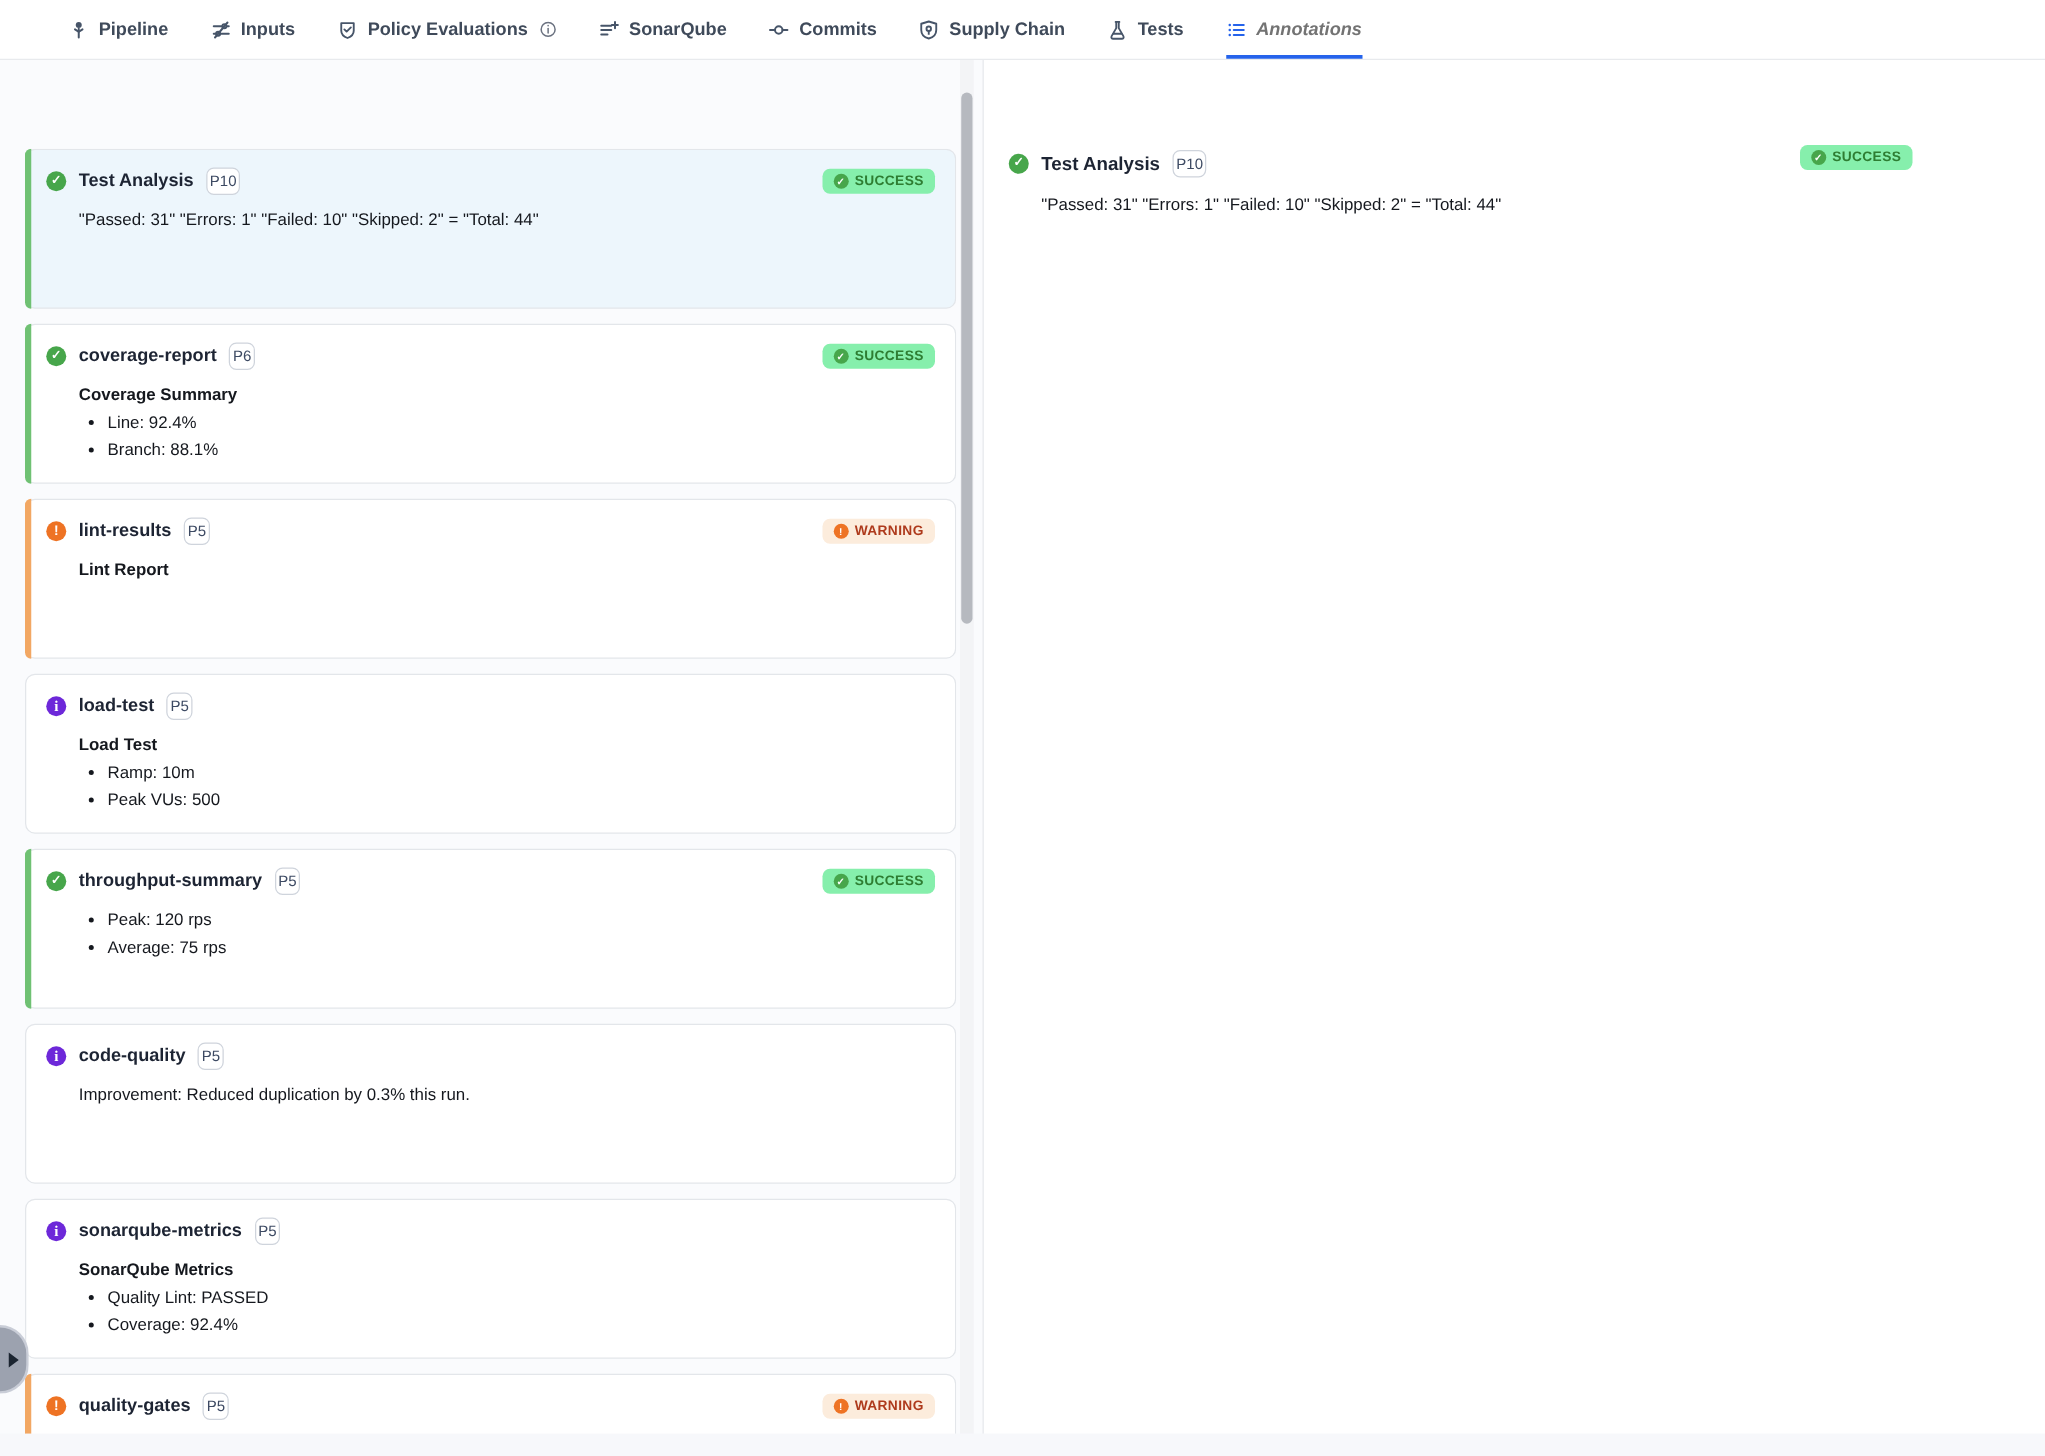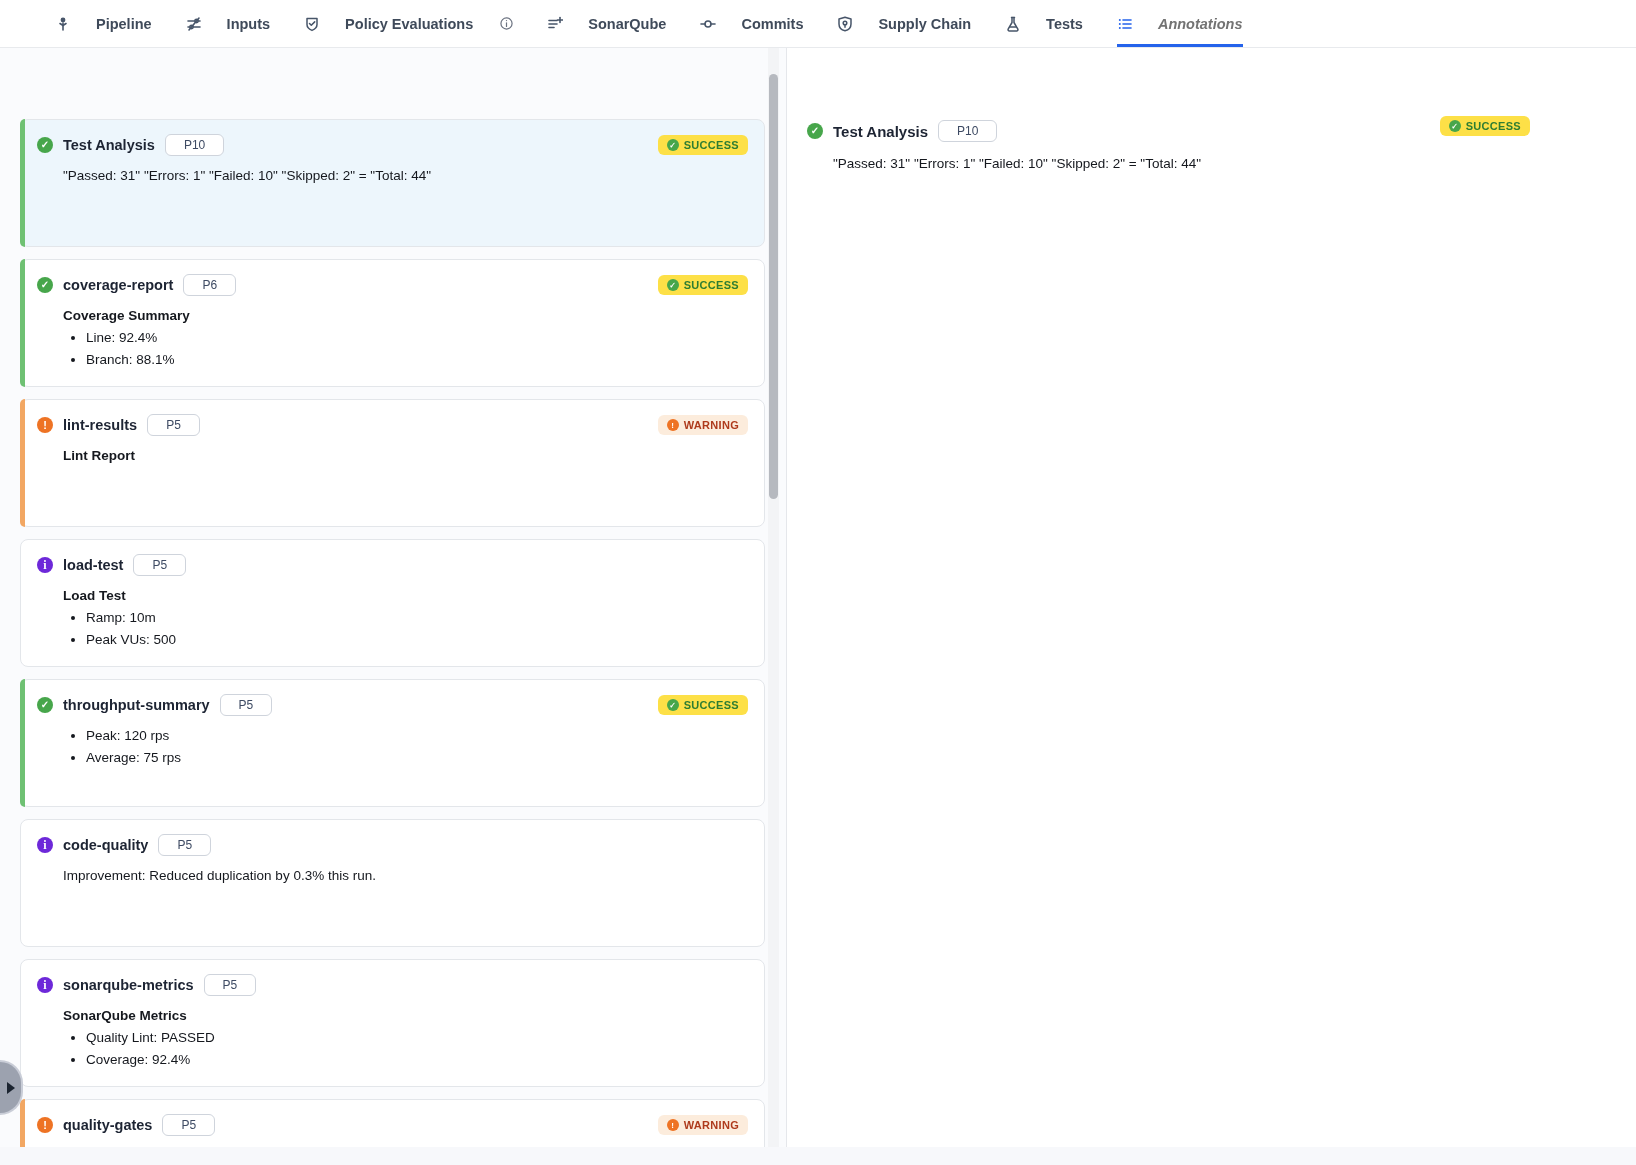--- a/index.html
+++ b/index.html
@@ -12,21 +12,21 @@
   }
   .page { position:absolute; inset:0; }
 
   
   .topnav {
     position:absolute; top:0; left:0; right:0; height:48px;
     background:#ffffff; border-bottom:1px solid #e8eaed;
     display:flex; align-items:stretch; padding-left:55px; gap:34px;
   }
   .tab {
-    display:flex; align-items:center; gap:25px;
+    display:flex; align-items:center; gap:8px;
     font-size:14.5px; font-weight:600; color:#3f4a5a;
     border-bottom:3px solid transparent; padding-top:3px;
     cursor:pointer; white-space:nowrap;
   }
   .tab svg { display:block; }
   .tab.active { color:#737373; border-bottom-color:#2563eb;font-style:italic; }
   .info-circ { margin-left:2px; display:flex; align-items:center; }
 
   
   .filters { position:absolute; top:65px; left:20px; display:flex; gap:15px; align-items:center; }
@@ -65,32 +65,32 @@
   }
   .kind-icon.success { background:#47a64b; }
   .kind-icon.success::before { content:"\2713"; font-size:10px; }
   .kind-icon.warning { background:#ee7324; }
   .kind-icon.warning::before { content:"!"; }
   .kind-icon.info { background:#6d28d9; }
   .kind-icon.info::before { content:"i"; font-family:"Liberation Serif", serif; font-size:12px; }
   .card-title { font-size:14.5px; font-weight:700; color:#1d2433; }
   .p-badge {
     font-size:12px; color:#3d4a63; background:#ffffff;
-    border:1px solid #cfd4dc; border-radius:6px; padding:3px 18px; font-weight:500;
+    border:1px solid #cfd4dc; border-radius:6px; padding:3px 2px; font-weight:500;
   }
   .status-badge {
     margin-left:auto; display:flex; align-items:center; gap:5px;
     font-size:11px; font-weight:700; letter-spacing:.3px;
     border-radius:6px; padding:4px 9px;
   }
   .status-badge .badge-dot {
     width:12px; height:12px; border-radius:50%; color:#fff;
     display:flex; align-items:center; justify-content:center; font-size:8px; font-weight:700;
   }
-  .status-badge.success { background:#fde047; color:#2e7d32; }
+  .status-badge.success { background:#86efac; color:#2e7d32; }
   .status-badge.success .badge-dot { background:#47a64b; }
   .status-badge.success .badge-dot::before { content:"\2713"; }
   .status-badge.warning { background:#fcecdc; color:#ae3a1c; }
   .status-badge.warning .badge-dot { background:#ee7324; }
   .status-badge.warning .badge-dot::before { content:"!"; }
   .card-body { margin-top:12px; margin-left:26px; font-size:13.5px; color:#15181e; }
   .body-heading { font-weight:700; margin-top:1px; }
   .body-text { margin-top:2px; }
   .bullets { margin:7px 0 0 0; padding-left:23px; list-style:disc; }
   .bullets li { margin-bottom:7px; }

